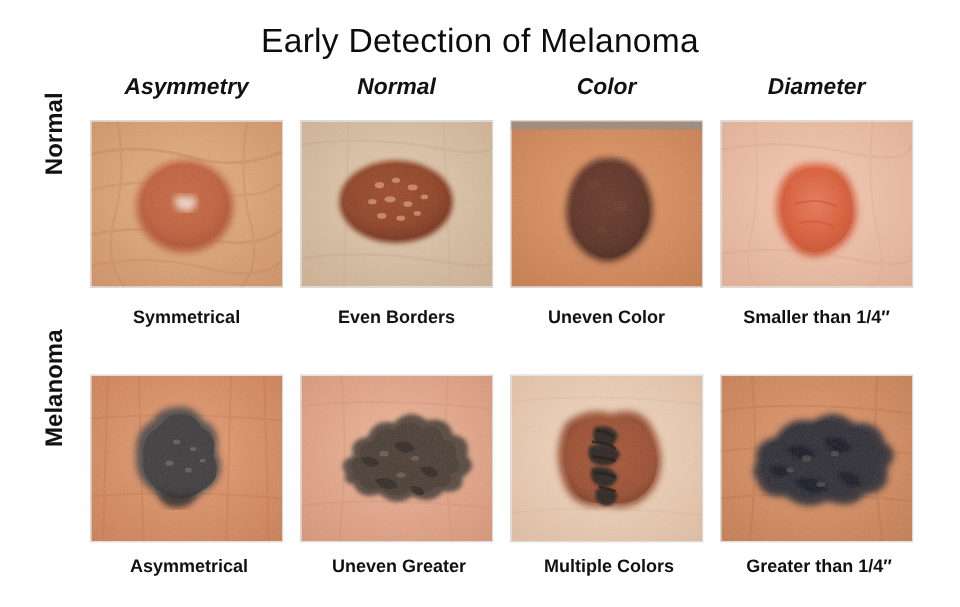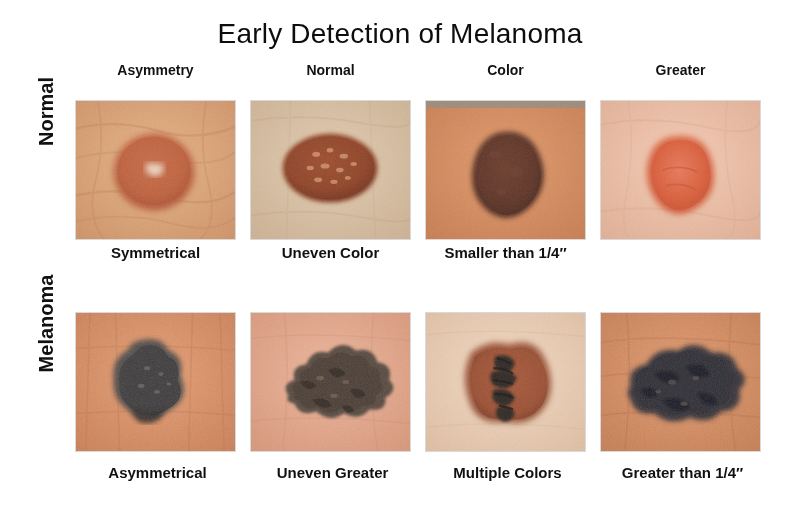--- a/index.html
+++ b/index.html
@@ -21,21 +21,21 @@
     color:#0d0d0d;
   }
 
   
   .colheads{
     position:absolute;left:68px;top:62px;width:702px;
     display:flex;
   }
   .colheads > div{
     width:175px;text-align:center;
-    font-size:14px;font-weight:600;color:#111;
+    font-size:19px;font-weight:600;color:#111;font-style:italic;
   }
 
   
   .rowlabel{
     position:absolute;left:-24px;width:140px;text-align:center;
     font-size:20px;font-weight:600;color:#111;
     transform-origin:center center;
     transform:rotate(-90deg);
   }
   .rowlabel.normal{top:100px;}
@@ -51,39 +51,39 @@
     width:161px;height:140px;
     margin:0 auto;
     overflow:hidden;
     border:1px solid #d9d9d9;
     box-sizing:border-box;
   }
   .photo svg{display:block;width:100%;height:100%;}
 
   
   .captions{position:absolute;left:68px;width:702px;display:flex;}
-  .captions.row1{top:244px;}
+  .captions.row1{top:256px;}
   .captions.row2{top:464px;justify-content:flex-end;}
   .captions > div{
     width:175px;text-align:center;
     font-size:15px;font-weight:600;color:#111;
   }
 </style>
 </head>
 <body>
 
 <div class="sheet">
 
   <div class="title">Early Detection of Melanoma</div>
 
   <div class="colheads">
     <div>Asymmetry</div>
     <div>Normal</div>
     <div>Color</div>
-    <div>Greater</div>
+    <div>Diameter</div>
   </div>
 
   <div class="rowlabel normal">Normal</div>
   <div class="rowlabel melanoma">Melanoma</div>
 
   <div class="grid row1">
 
     <div class="cell">
       <div class="photo">
         <svg viewBox="0 0 161 140" preserveAspectRatio="none">
@@ -240,20 +240,21 @@
           </g>
           <rect width="161" height="140" filter="url(#n4g)" opacity=".14"></rect>
         </svg>
       </div>
     </div>
 
   </div>
 
   <div class="captions row1">
     <div>Symmetrical</div>
+    <div>Even Borders</div>
     <div>Uneven Color</div>
     <div>Smaller than 1/4″</div>
   </div>
 
   <div class="grid row2">
 
     <div class="cell">
       <div class="photo">
         <svg viewBox="0 0 161 140" preserveAspectRatio="none">
           <defs>

